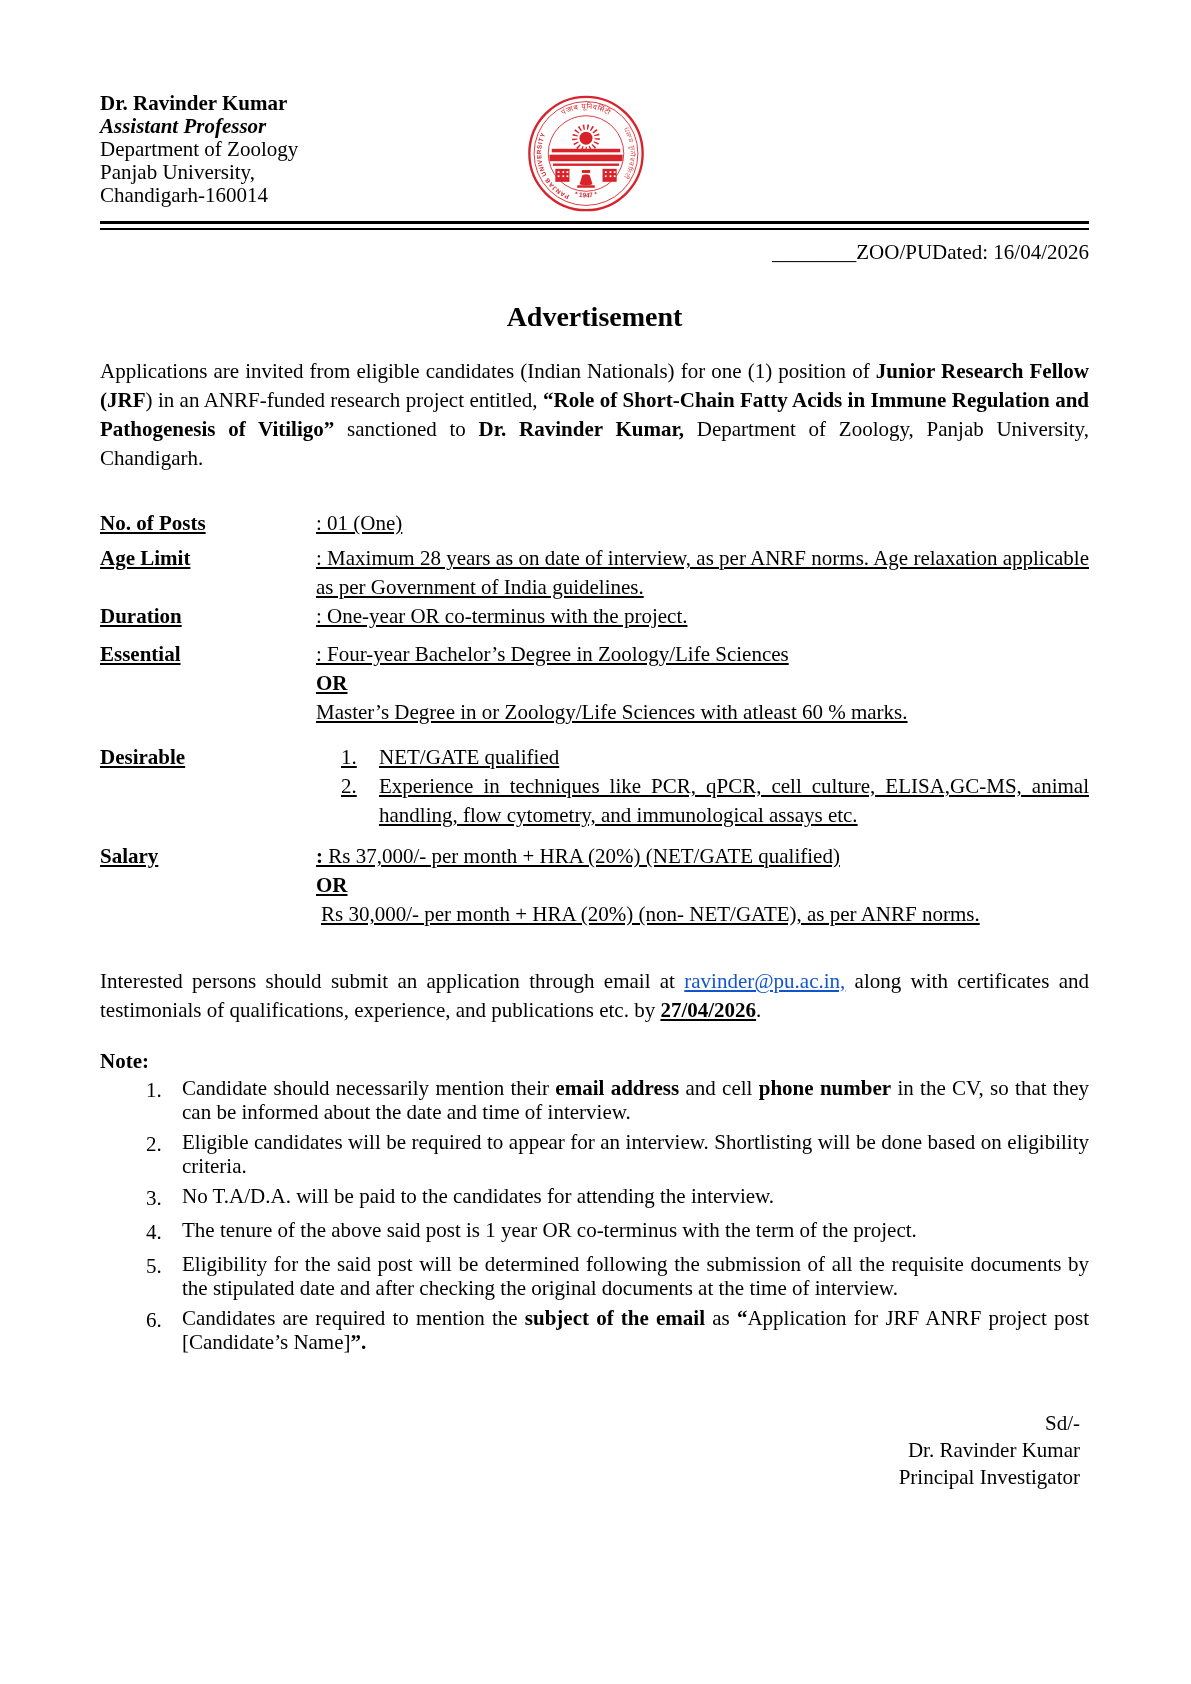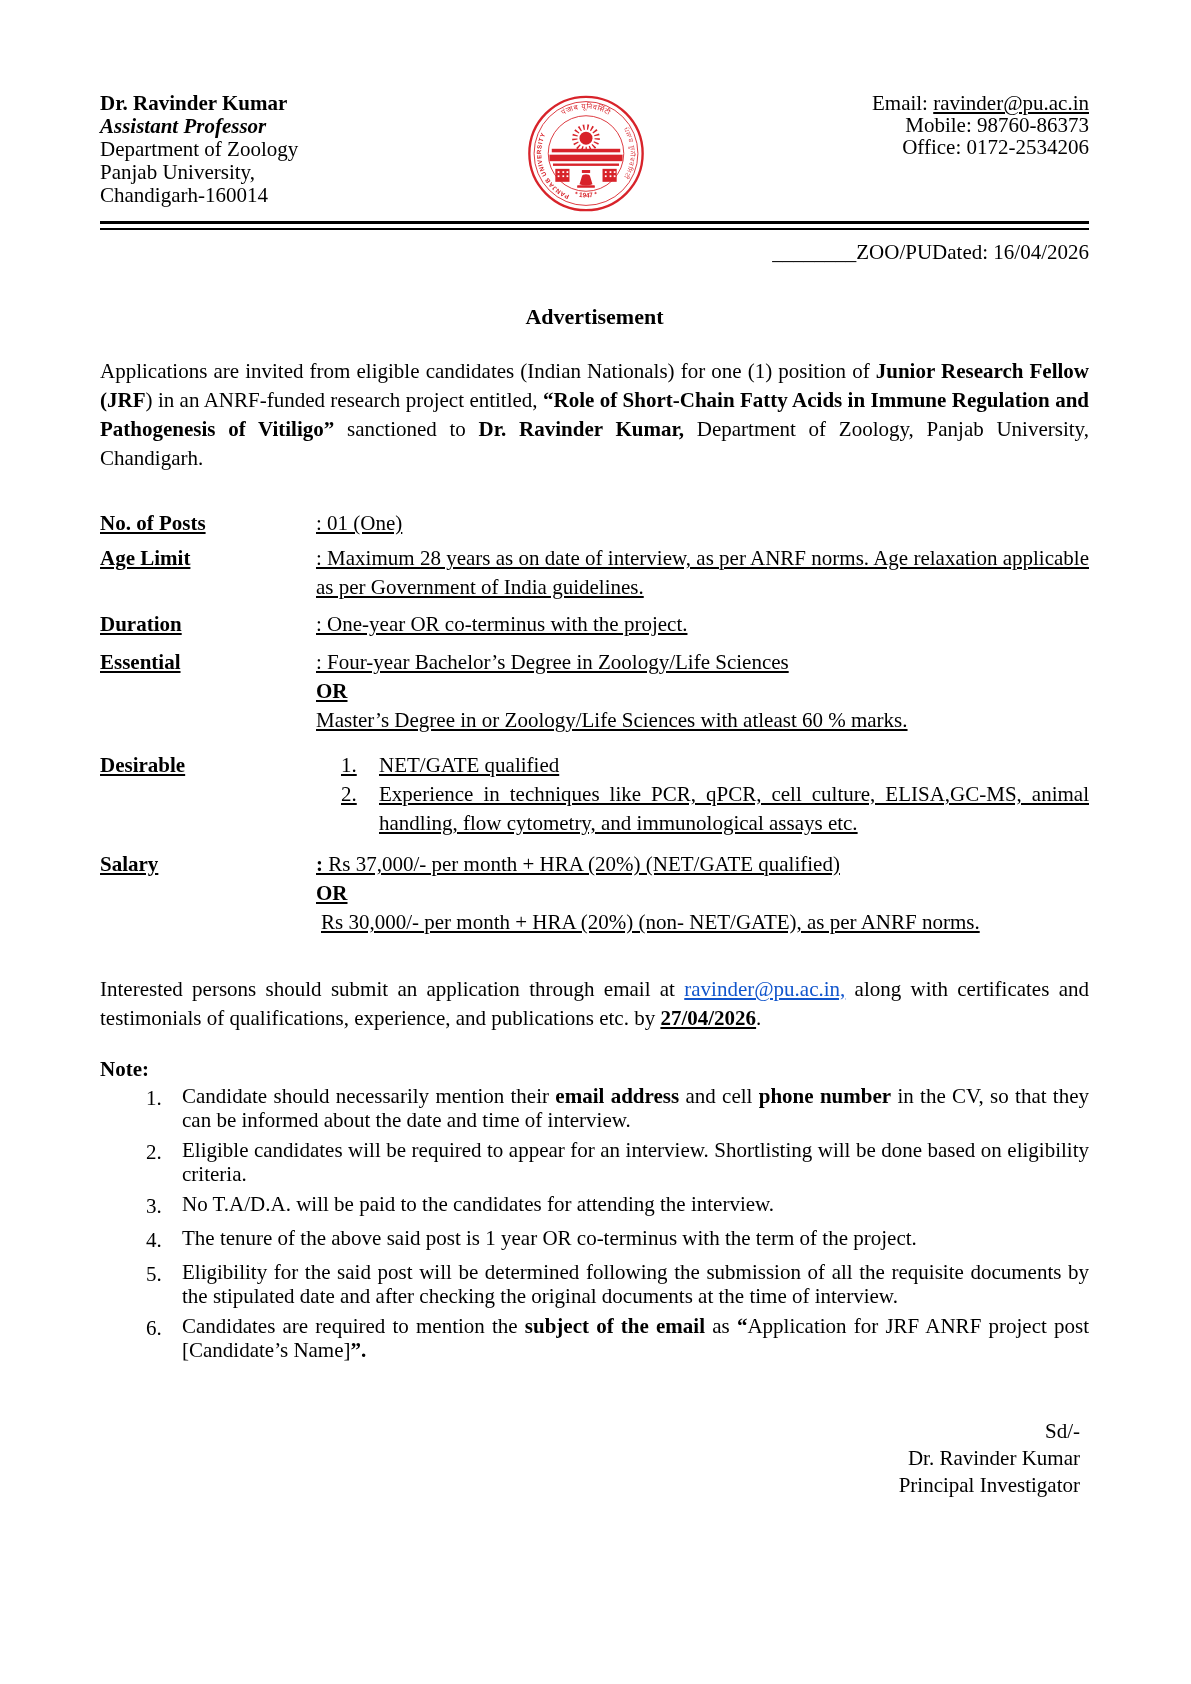--- a/index.html
+++ b/index.html
@@ -22,21 +22,21 @@
   .h-left .prof{font-weight:700;font-style:italic;}
   .h-right{text-align:right;line-height:22px;}
   .seal{position:absolute;left:527px;top:94px;width:118px;height:119px;}
   .seal svg{width:100%;height:100%;}
   .arc-text{letter-spacing:1px;}
   
   .rule{margin-top:14px;height:4px;border-top:3px solid #000;border-bottom:2px solid #000;}
   
   .refline{display:flex;justify-content:flex-end;margin-top:9px;line-height:26px;}
   
-  .doc-title{text-align:center;font-weight:700;font-size:22px;margin-top:40px;line-height:24px;}
+  .doc-title{text-align:center;font-weight:700;font-size:28px;margin-top:40px;line-height:24px;}
   
   .para{text-align:justify;line-height:29px;}
   .intro{margin-top:28px;}
   
   .details{margin-top:36px;}
   .drow{display:flex;text-decoration:underline;}
   .dlabel{width:216px;flex-shrink:0;font-weight:700;line-height:29px;}
   .dvalue{flex:1;line-height:29px;text-align:justify;}
   .dline{line-height:29px;}
   .indent1{padding-left:5px;}
@@ -118,46 +118,41 @@
   <div class="content">
 
     <div class="header">
       <div class="h-left">
         <div class="name">Dr. Ravinder Kumar</div>
         <div class="prof">Assistant Professor</div>
         <div>Department of Zoology</div>
         <div>Panjab University,</div>
         <div>Chandigarh-160014</div>
       </div>
-      <div class="h-right">
-        <div><span>Email: </span><span class="u">ravinder@pu.ac.in</span></div>
-        <div>Mobile: 98760-86373</div>
-        <div>Office: 0172-2534206</div>
-      </div>
     </div>
 
     <div class="rule"></div>
 
     <div class="refline">
       <span>________ZOO/PU</span>
       <span>Dated: 16/04/2026</span>
     </div>
 
     <div class="doc-title">Advertisement</div>
 
     <p class="para intro"><span>Applications are invited from eligible candidates (Indian Nationals) for one (1) position of </span><span class="b">Junior Research Fellow (JRF</span><span>) in an ANRF-funded research project entitled, </span><span class="b">“Role of Short-Chain Fatty Acids in Immune Regulation and Pathogenesis of Vitiligo”</span><span> sanctioned to </span><span class="b">Dr. Ravinder Kumar,</span><span> Department of Zoology, Panjab University, Chandigarh.</span></p>
 
     <div class="details">
 
       <div class="drow" style="margin-bottom:6px">
         <div class="dlabel">No. of Posts</div>
         <div class="dvalue"><span>: 01 (One)</span></div>
       </div>
 
-      <div class="drow" style="margin-bottom:8px">
+      <div class="drow" style="margin-bottom:0">
         <div class="dlabel">Age Limit</div>
         <div class="dvalue"><span>: Maximum 28 years as on date of interview, as per ANRF norms. Age relaxation applicable as per Government of India guidelines.</span></div>
       </div>
 
       <div class="drow" style="margin-bottom:9px">
         <div class="dlabel">Duration</div>
         <div class="dvalue"><span>: One-year OR co-terminus with the project.</span></div>
       </div>
 
       <div class="drow" style="margin-bottom:16px">

